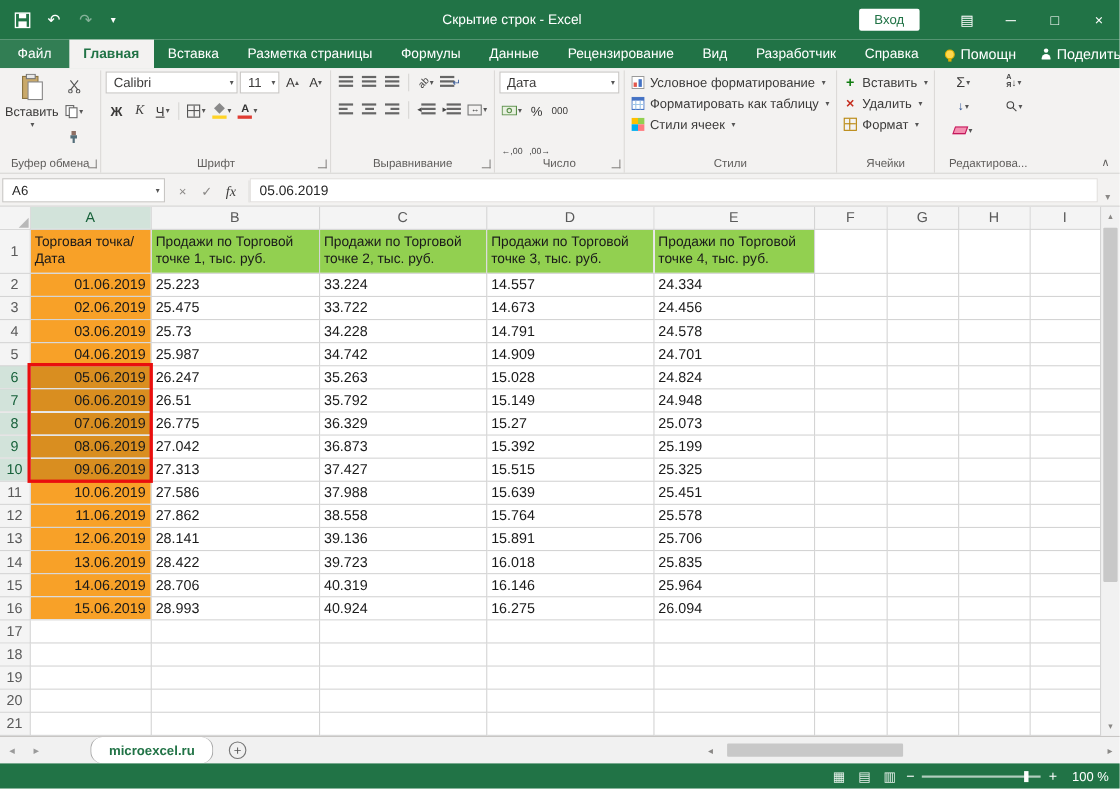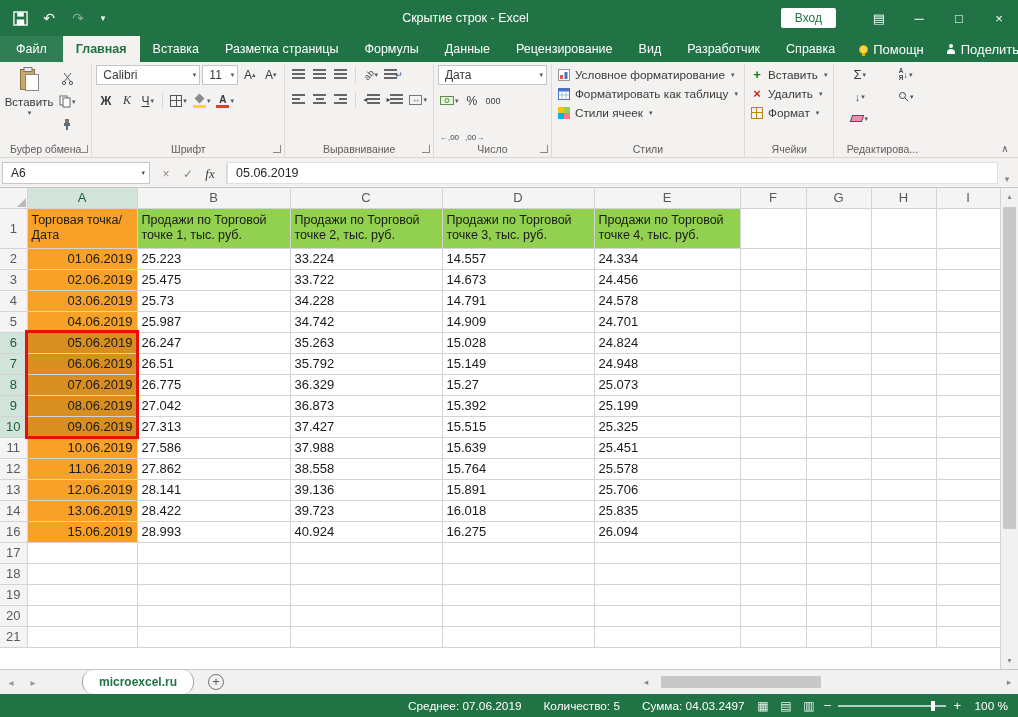--- a/index.html
+++ b/index.html
@@ -42,21 +42,21 @@
   .caret{font-size:7px;color:#555;margin-left:1px;}
   .vr{width:1px;height:16px;background:#d8d6d4;margin:0 3px;}
   .rbtn{display:inline-flex;align-items:center;justify-content:center;min-width:19px;height:19px;padding:0 2px;font-size:12px;color:#3b3a39;border-radius:2px;}
   .rbtn.b{font-weight:bold;}
   .rbtn.i{font-style:italic;font-family:"Liberation Serif",serif;}
   .rbtn.u span:first-child{text-decoration:underline;}
   .bigbtn{width:50px;display:flex;flex-direction:column;align-items:center;padding-top:2px;gap:1px;}
   .biglbl{font-size:11.5px;color:#3b3a39;}
   .smallcol{display:flex;flex-direction:column;gap:4px;padding-top:4px;}
   .combo{display:flex;align-items:center;justify-content:space-between;background:#fff;border:1px solid #c8c6c4;height:20px;padding:0 3px 0 6px;font-size:12px;color:#3b3a39;}
-  .combo.fam{width:104px;}
+  .combo.fam{width:120px;}
   .combo.sz{width:36px;}
   .combo.wide{width:100%;margin-bottom:3px;}
   .tinyup{font-size:7px;vertical-align:top;color:#555;}
   .tinydn{font-size:7px;vertical-align:bottom;color:#555;}
   .grid-icon{display:inline-block;width:12px;height:12px;border:1px solid #555;
     background:linear-gradient(#555,#555) center/100% 1px no-repeat,linear-gradient(#555,#555) center/1px 100% no-repeat;}
   .grid-icon.fmt{border-color:#b8860b;background:linear-gradient(#b8860b,#b8860b) center/100% 1px no-repeat,linear-gradient(#b8860b,#b8860b) center/1px 100% no-repeat;}
   .color-icon{display:inline-block;width:13px;height:14px;position:relative;font-size:10px;font-weight:bold;text-align:center;line-height:11px;color:#333;}
   .color-icon::after{content:"";position:absolute;left:0;right:0;bottom:0;height:3px;}
   .color-icon.fillc::before{content:"";position:absolute;left:3px;top:1px;width:7px;height:7px;background:#8a8a8a;transform:rotate(45deg);}
@@ -646,20 +646,32 @@
               <td class="cell">28.422</td>
               <td class="cell">39.723</td>
               <td class="cell">16.018</td>
               <td class="cell">25.835</td>
               <td class="cell"></td>
               <td class="cell"></td>
               <td class="cell"></td>
               <td class="cell"></td>
             </tr>
             <tr>
+              <th class="rowhead">15</th>
+              <td class="cell orange date">14.06.2019</td>
+              <td class="cell">28.706</td>
+              <td class="cell">40.319</td>
+              <td class="cell">16.146</td>
+              <td class="cell">25.964</td>
+              <td class="cell"></td>
+              <td class="cell"></td>
+              <td class="cell"></td>
+              <td class="cell"></td>
+            </tr>
+            <tr>
               <th class="rowhead">16</th>
               <td class="cell orange date">15.06.2019</td>
               <td class="cell">28.993</td>
               <td class="cell">40.924</td>
               <td class="cell">16.275</td>
               <td class="cell">26.094</td>
               <td class="cell"></td>
               <td class="cell"></td>
               <td class="cell"></td>
               <td class="cell"></td>
@@ -747,25 +759,20 @@
     <div class="spacer"></div>
     <span class="hs-btn">◂</span>
     <div class="htrack">
         <div class="hthumb"></div>
       </div>
     <span class="hs-btn">▸</span>
   </div>
 
   <div class="statusbar">
     <div class="sb-pad"></div>
-    <div class="sb-stats">
-      <span>Среднее: 07.06.2019</span>
-      <span>Количество: 5</span>
-      <span>Сумма: 04.03.2497</span>
-    </div>
     <div class="sb-grow"></div>
     <div class="sb-right">
       <span class="viewbtn">▦</span>
       <span class="viewbtn">▤</span>
       <span class="viewbtn">▥</span>
       <span class="zsign">−</span>
       <div class="ztrack">
           <div class="zthumb"></div>
         </div>
       <span class="zsign">+</span>

